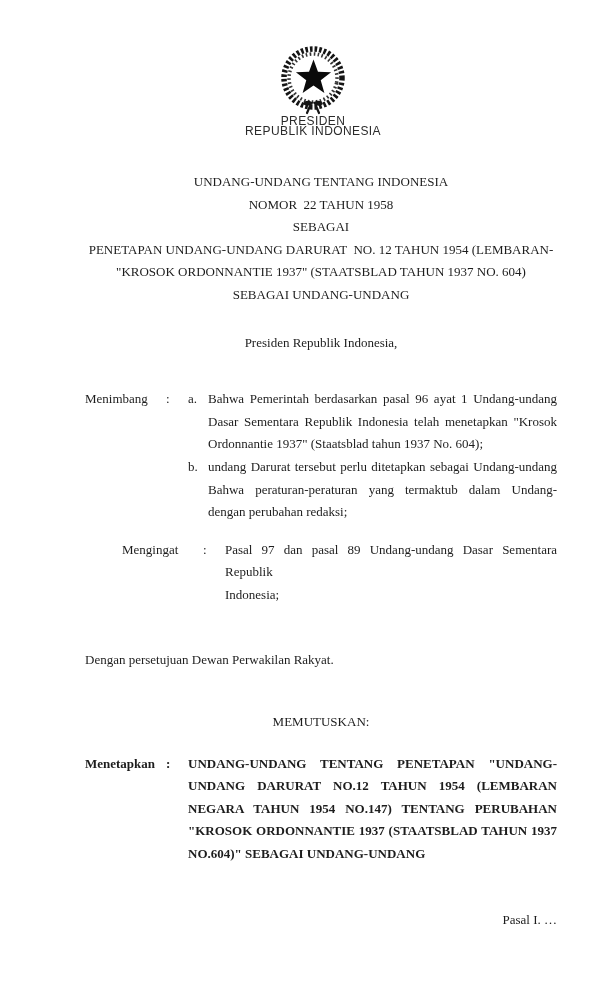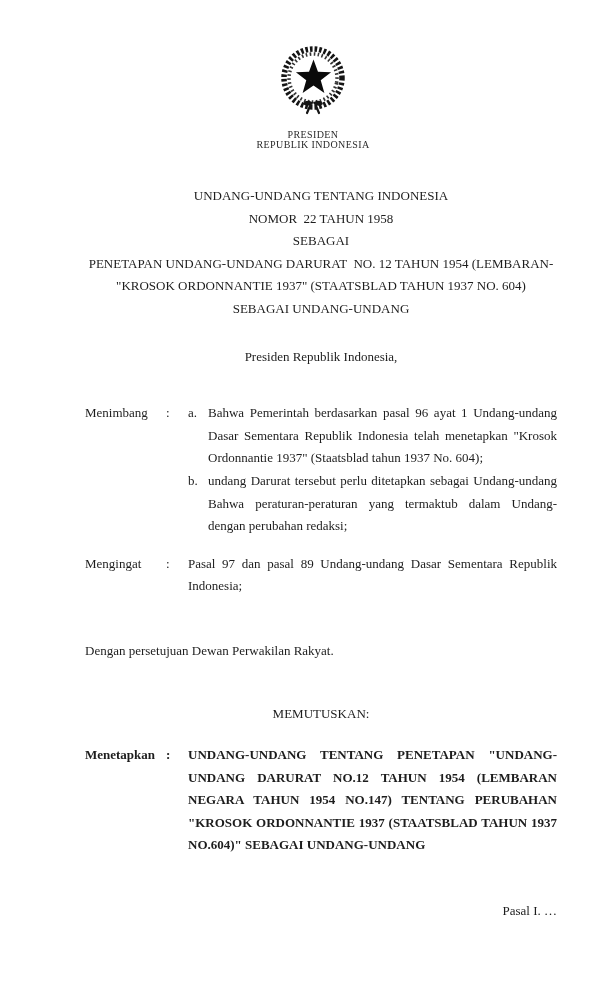--- a/index.html
+++ b/index.html
@@ -11,34 +11,34 @@
     padding: 0 55px 0 85px;
     font-family: "Liberation Serif", "DejaVu Serif", serif;
     font-size: 13px;
     line-height: 22.6px;
     color: #1d1d1d;
     overflow: hidden;
   }
   .emblem-wrap { margin-top: 42px; text-align: center; position: relative; left: -8px; }
   .emblem-wrap svg { display: block; margin: 0 auto; }
   .seal-caption {
-    margin-top: 14px;
-    font-family: Liberation Serif, serif;
-    font-size: 10px; line-height: 10px; letter-spacing: 0.4px;
+    margin-top: 0;
+    font-family: Liberation Sans, sans-serif;
+    font-size: 12px; line-height: 10px; letter-spacing: 0.4px;
     color: #2b2b2b;
   }
   .title-block { margin-top: 35px; text-align: center; }
   .title-line { white-space: pre; }
   .salutation { margin-top: 25px; text-align: center; }
   .section { display: grid; }
   .grid-a { grid-template-columns: 81px 22px 1fr; }
   .sec-label { text-align: left; }
   .sec-colon { text-align: left; }
   .sec-considering { margin-top: 34px; }
-  .sec-recalling { margin-top: 15px; }
+  .sec-recalling { margin-top: 15px; margin-left: 37px; }
   .agreement { margin-top: 42px; text-align: left; }
   .memutuskan { margin-top: 40px; text-align: center; }
   .sec-enacting { margin-top: 19px; font-weight: bold; }
   .catchword { margin-top: 43px; text-align: right; }
   .jline { text-align: justify; text-align-last: justify; }
   .lline { text-align: left; }
   .item { display: grid; grid-template-columns: 20px 1fr; }
   .item-marker { text-align: left; }
 </style>
 </head>

